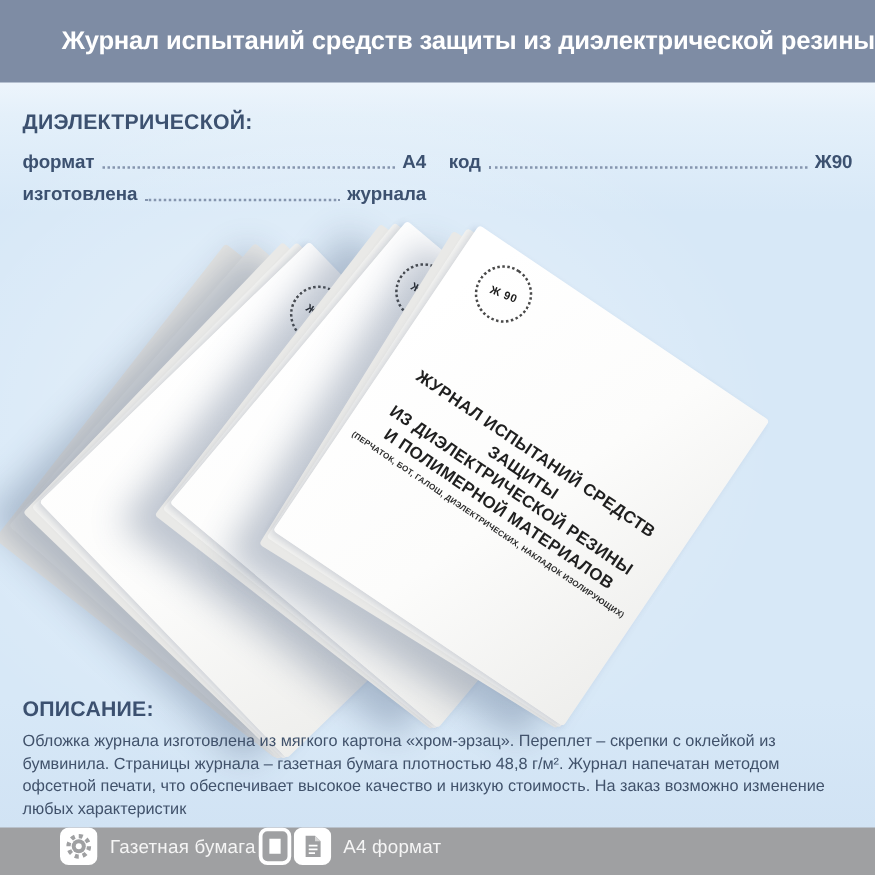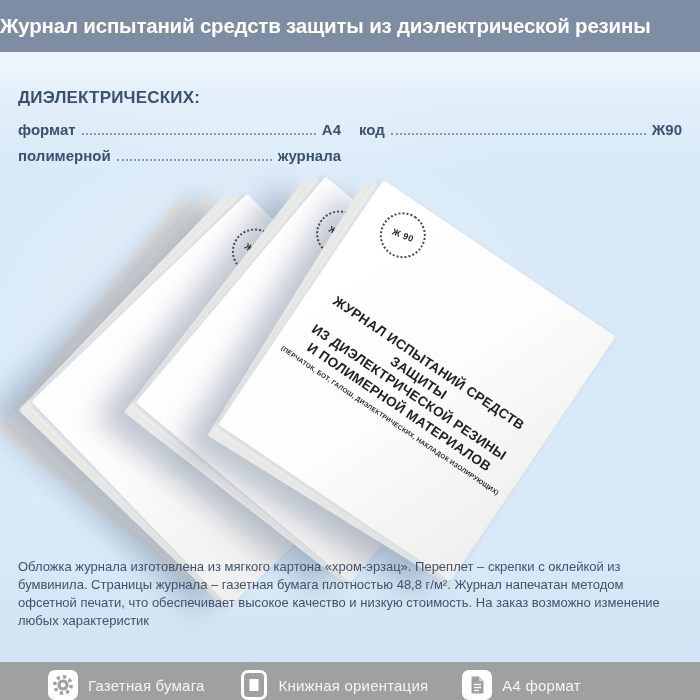--- a/index.html
+++ b/index.html
@@ -14,23 +14,23 @@
   html,body{width:700px;height:700px;}
   body{font-family:"Liberation Sans",sans-serif;}
   .page{
     position:relative;width:700px;height:700px;overflow:hidden;
     background:
       radial-gradient(ellipse at 38% 50%, rgba(255,255,255,.45), rgba(255,255,255,0) 58%),
       linear-gradient(180deg, var(--body-top) 66px, #e4f0fa 92px, var(--body-mid) 170px, var(--body-mid) 560px, var(--body-bot) 662px);
   }
   
   .header{
-    position:absolute;top:0;left:0;right:0;height:52px;z-index:3;
+    position:absolute;top:0;left:0;right:0;height:66px;z-index:3;
     background:var(--header-bg);color:#fff;
-    display:flex;flex-direction:column;align-items:flex-start;justify-content:center;
+    display:flex;flex-direction:column;align-items:flex-end;justify-content:center;
     font-size:20.5px;font-weight:700;line-height:1.28;letter-spacing:-0.2px;
     text-align:center;
   }
   
   .chars{position:absolute;top:88px;left:18px;right:18px;z-index:2;}
   .chars-heading{font-size:17px;font-weight:700;color:var(--accent-text);letter-spacing:0.2px;margin-bottom:9px;}
   .chars-grid{
     display:grid;grid-template-columns:1fr 1fr;column-gap:18px;
     grid-template-rows:repeat(2,26px);grid-auto-flow:column;
   }
@@ -62,46 +62,46 @@
   .cover-title{position:absolute;top:118px;left:8px;right:8px;text-align:center;color:#1f1f1f;}
   .cover-title .t-line{display:block;font-size:13.5px;font-weight:700;line-height:1.3;letter-spacing:0.3px;}
   .cover-subtitle{margin-top:4px;font-size:6.5px;font-weight:700;letter-spacing:0.2px;color:#2a2a2a;}
   
   .desc{position:absolute;left:18px;right:18px;top:558px;z-index:2;}
   .desc-heading{font-size:17px;font-weight:700;color:var(--accent-text);letter-spacing:0.2px;margin-bottom:6px;}
   .desc-text{font-size:13px;line-height:1.38;color:#41526b;}
   
   .footer{
     position:absolute;left:0;right:0;bottom:0;height:38px;z-index:3;
-    background:var(--footer-bg);display:flex;align-items:flex-end;
-    padding-left:48px;gap:34px;
+    background:var(--footer-bg);display:flex;align-items:flex-start;
+    padding-left:48px;
   }
   .footer-item{display:flex;align-items:center;gap:10px;}
   .footer-label{color:#f5f5f5;font-size:15px;letter-spacing:0.2px;white-space:nowrap;}
   .ficon{display:block;}
 </style>
 </head>
 <body>
 
 <div class="page">
 
   <div class="header">
     <span>Журнал испытаний средств защиты из диэлектрической резины</span>
   </div>
 
   <div class="chars">
-    <div class="chars-heading">ДИЭЛЕКТРИЧЕСКИХ:</div>
+    <div class="chars-heading">ДИЭЛЕКТРИЧЕСКОЙ:</div>
     <div class="chars-grid">
       <div class="char-row">
         <span class="char-label">формат</span>
         <span class="char-dots"></span>
         <span class="char-value">А4</span>
       </div>
       <div class="char-row">
-        <span class="char-label">полимерной</span>
+        <span class="char-label">изготовлена</span>
         <span class="char-dots"></span>
         <span class="char-value">журнала</span>
       </div>
       <div class="char-row">
         <span class="char-label">код</span>
         <span class="char-dots"></span>
         <span class="char-value">Ж90</span>
       </div>
     </div>
   </div>
@@ -142,41 +142,41 @@
           <span class="t-line">ИЗ ДИЭЛЕКТРИЧЕСКОЙ РЕЗИНЫ</span>
           <span class="t-line">И ПОЛИМЕРНОЙ МАТЕРИАЛОВ</span>
           <div class="cover-subtitle">(ПЕРЧАТОК, БОТ, ГАЛОШ, ДИЭЛЕКТРИЧЕСКИХ, НАКЛАДОК ИЗОЛИРУЮЩИХ)</div>
         </div>
       </div>
     </div>
 
   </div>
 
   <div class="desc">
+    <div class="desc-heading">ОПИСАНИЕ:</div>
     <div class="desc-text">Обложка журнала изготовлена из мягкого картона «хром-эрзац». Переплет – скрепки с оклейкой из бумвинила. Страницы журнала – газетная бумага плотностью 48,8 г/м². Журнал напечатан методом офсетной печати, что обеспечивает высокое качество и низкую стоимость. На заказ возможно изменение любых характеристик</div>
   </div>
 
   <div class="footer">
 
     <div class="footer-item">
       <svg class="ficon" width="30" height="30" viewBox="0 0 30 30">
         <rect x="0" y="0" width="30" height="30" rx="7" fill="#ffffff"></rect>
         <circle cx="15" cy="15" r="8.2" fill="none" stroke="#9fa0a2" stroke-width="3.4" stroke-dasharray="3.2 3.2"></circle>
         <circle cx="15" cy="15" r="5.6" fill="#9fa0a2"></circle>
         <circle cx="15" cy="15" r="2.4" fill="#ffffff"></circle>
       </svg>
       <span class="footer-label">Газетная бумага</span>
     </div>
 
     <div class="footer-item">
       <svg class="ficon" width="30" height="30" viewBox="0 0 30 30">
         <rect x="3.5" y="1.5" width="23" height="27" rx="5.5" fill="none" stroke="#ffffff" stroke-width="3"></rect>
         <rect x="10.5" y="9" width="9" height="12" fill="#ffffff"></rect>
       </svg>
-      <span class="footer-label">Книжная ориентация</span>
     </div>
 
 
     <div class="footer-item">
       <svg class="ficon" width="30" height="30" viewBox="0 0 30 30">
         <rect x="0" y="0" width="30" height="30" rx="7" fill="#ffffff"></rect>
         <path d="M9.5 6.5 h7.5 l4.5 4.5 v12.5 h-12 z" fill="#9fa0a2"></path>
         <path d="M17 6.5 l4.5 4.5 h-4.5 z" fill="#d6d6d6"></path>
         <line x1="12" y1="14.5" x2="19" y2="14.5" stroke="#ffffff" stroke-width="1.4"></line>
         <line x1="12" y1="17.5" x2="19" y2="17.5" stroke="#ffffff" stroke-width="1.4"></line>

